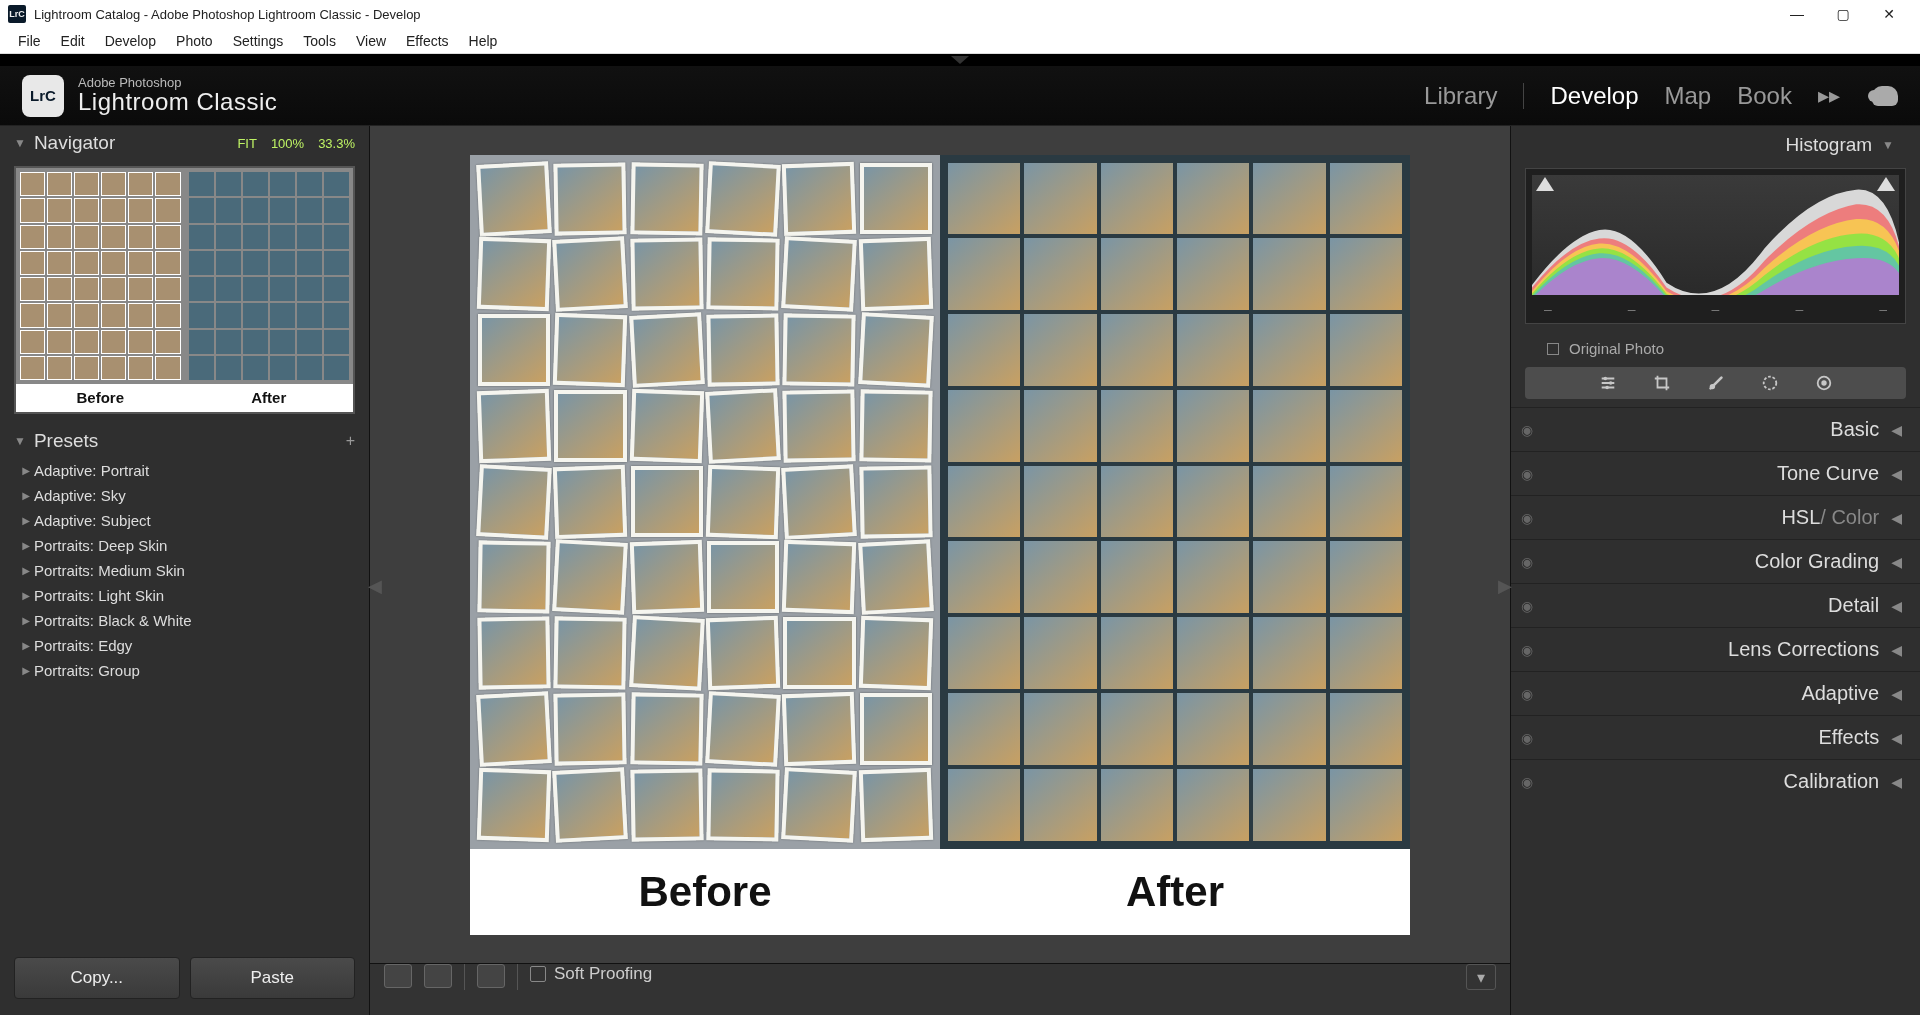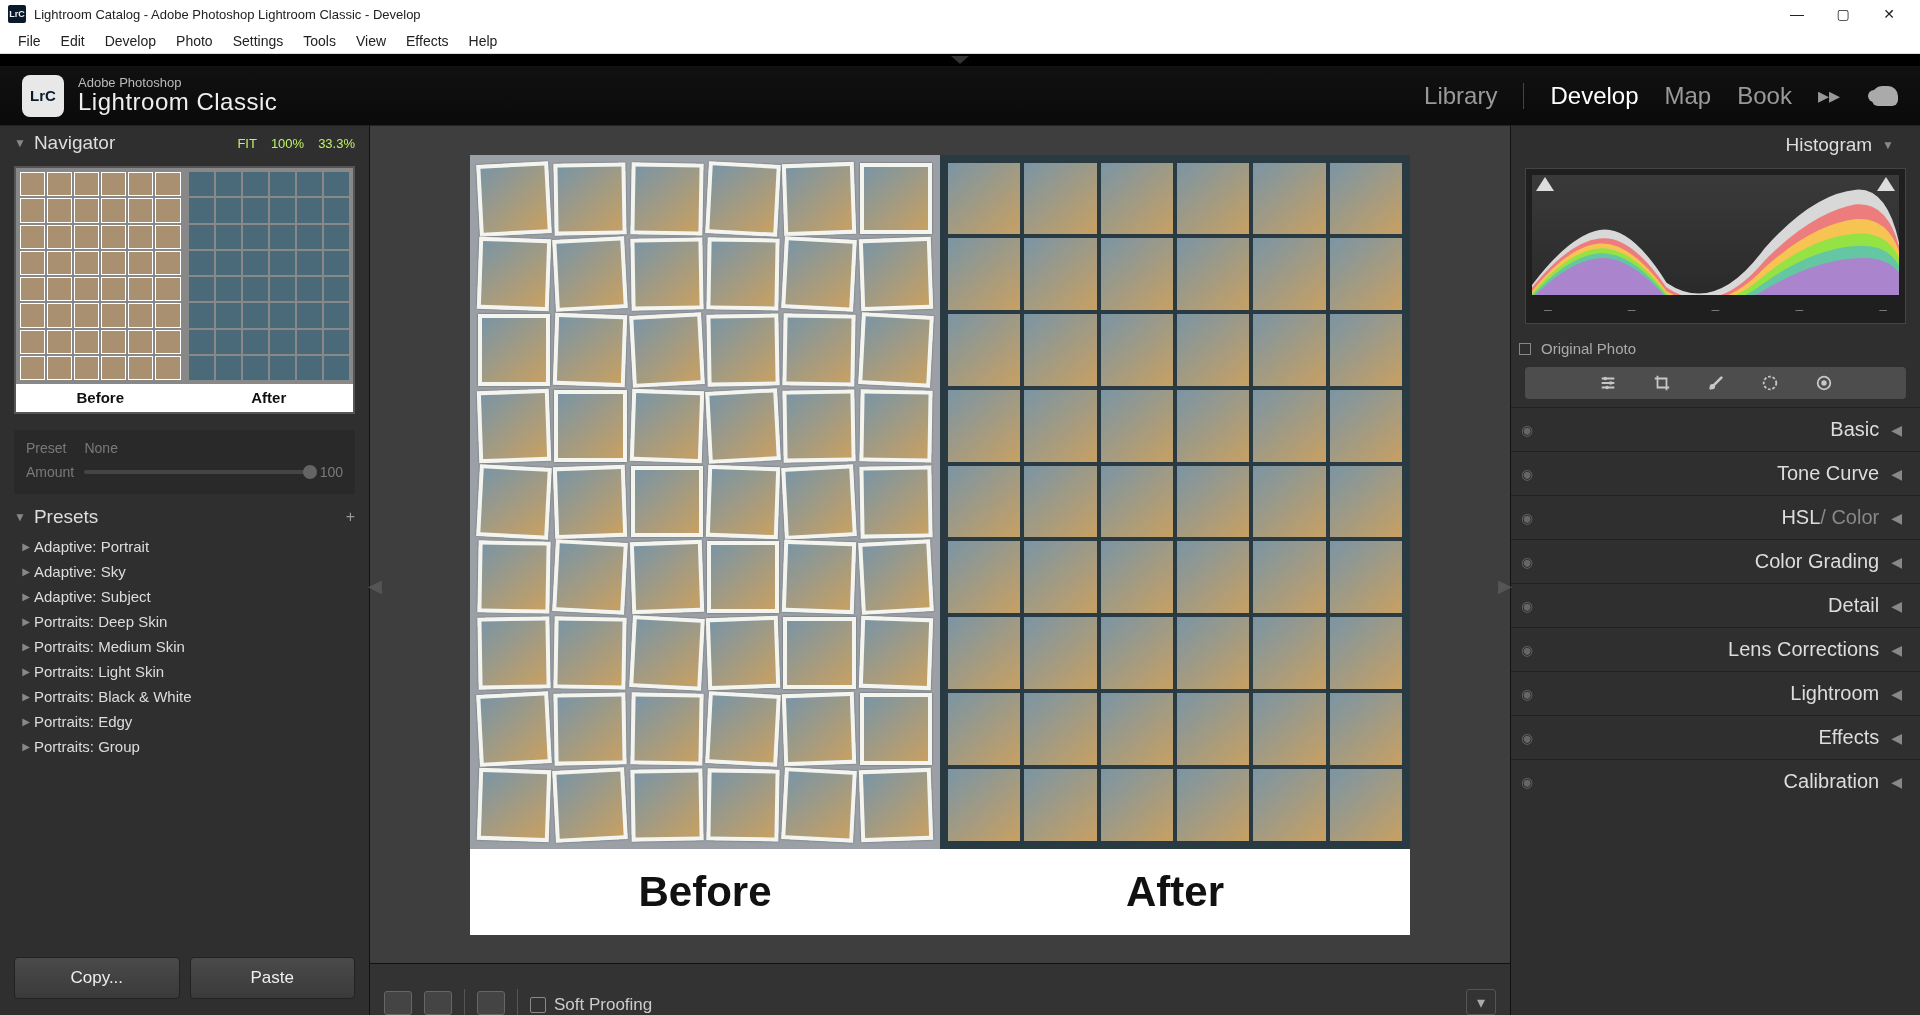--- a/index.html
+++ b/index.html
@@ -78,36 +78,36 @@
 .canvas-img { flex:1; display:flex; gap:0;}
 .canvas-half { flex:1; display:grid; grid-template-columns:repeat(6,1fr); grid-auto-rows:1fr; gap:4px; padding:8px; background:#9aa0a6;}
 .canvas-half.before .cth { border:4px solid #f5f5ef; box-shadow:0 0 2px rgba(0,0,0,.4); transform:rotate(var(--r,0deg));}
 .canvas-half .cth { background: linear-gradient(140deg,#7a95a5,#c8a062); }
 .canvas-half.after { background:#2a3a42; }
 .canvas-half.after .cth { border:0; }
 .canvas-caption { height:86px; background:#fff; display:flex; }
 .canvas-caption span { flex:1; text-align:center; font-size:42px; font-weight:700; color:#111; line-height:86px;}
 
 
-.center-toolbar { height:52px; background:#333; display:flex; align-items:flex-end; padding:0 14px; gap:12px; border-top:1px solid #111;}
+.center-toolbar { height:52px; background:#333; display:flex; align-items:flex-start; padding:0 14px; gap:12px; border-top:1px solid #111;}
 .view-toggle { width:28px; height:24px; border:1px solid #666; background:#444; border-radius:3px;}
 .sep-v{width:1px;height:26px;background:#555;}
 .softproof { display:flex; align-items:center; gap:8px; font-size:17px; color:#ccc; }
 .cbx { width:16px;height:16px;border:1px solid #888;border-radius:2px;}
 .dropdown { margin-left:auto; width:30px; height:26px; border:1px solid #555; display:flex;align-items:center;justify-content:center;color:#aaa; border-radius:3px;}
 
 
 .r-header-right { justify-content:flex-end; padding: 8px 18px; }
 .histogram-box { margin:4px 14px 6px; border:1px solid #444; padding:6px; background:#1f1f1f;}
 .histo-plot { height:120px; background:linear-gradient(#3a3a3a,#2a2a2a); position:relative; overflow:hidden;}
 .histo-svg { position:absolute; inset:0; }
 .histo-clip { position:absolute; top:2px; width:0;height:0; border-left:9px solid transparent;border-right:9px solid transparent;border-bottom:14px solid #ddd;}
 .histo-clip.left{left:4px;} .histo-clip.right{right:4px;}
 .histo-readout { display:flex; justify-content:space-between; padding:6px 12px 0; color:#777; font-size:14px;}
-.orig-row { display:flex; align-items:center; gap:10px; padding:10px 8px 6px; color:#aaa; font-size:15px;}
+.orig-row { display:flex; align-items:center; gap:10px; padding:10px 36px 6px; color:#aaa; font-size:15px;}
 .orig-row .sq { width:12px;height:12px;border:1px solid #888;}
 .tool-strip { margin:4px 14px 8px; background:#4d4d4d; height:32px; border-radius:4px; display:flex; align-items:center; justify-content:center; gap:36px;}
 .tool-strip .ticon { width:18px;height:18px; opacity:.85;}
 
 
 .rpanel { display:flex; align-items:center; justify-content:flex-end; padding:10px 18px 10px 10px; border-top:1px solid #222; font-size:20px; color:#ddd;}
 .rpanel .eye { margin-right:auto; color:#666; font-size:14px;}
 .rpanel .chev { margin-left:12px; color:#888; font-size:14px;}
 .rpanel .dim { color:#888; }
 
@@ -279,33 +279,20 @@
               <div class="th"></div>
               <div class="th"></div>
             </div>
         </div>
         <div class="nav-caption">
           <span>Before</span>
           <span>After</span>
         </div>
       </div>
 
-      <div class="preset-box">
-        <div class="preset-row">
-          <span>Preset</span>
-          <span>None</span>
-        </div>
-        <div class="slider-row">
-          <span>Amount</span>
-          <div class="slider-track">
-              <div class="slider-thumb"></div>
-            </div>
-          <span>100</span>
-        </div>
-      </div>
 
       <div class="panel-header">
         <span class="tri">▼</span>
         <span>Presets</span>
         <span class="spacer"></span>
         <span class="plus">+</span>
       </div>
       <div class="preset-list" id="presetlist">
           <div class="pl-item">
             <span class="tri">▶</span>
@@ -570,21 +557,21 @@
             <span>Detail</span>
             <span class="chev">◀</span>
           </div>
           <div class="rpanel">
             <span class="eye">◉</span>
             <span>Lens Corrections</span>
             <span class="chev">◀</span>
           </div>
           <div class="rpanel">
             <span class="eye">◉</span>
-            <span>Lightroom</span>
+            <span>Adaptive</span>
             <span class="chev">◀</span>
           </div>
           <div class="rpanel">
             <span class="eye">◉</span>
             <span>Effects</span>
             <span class="chev">◀</span>
           </div>
           <div class="rpanel">
             <span class="eye">◉</span>
             <span>Calibration</span>

